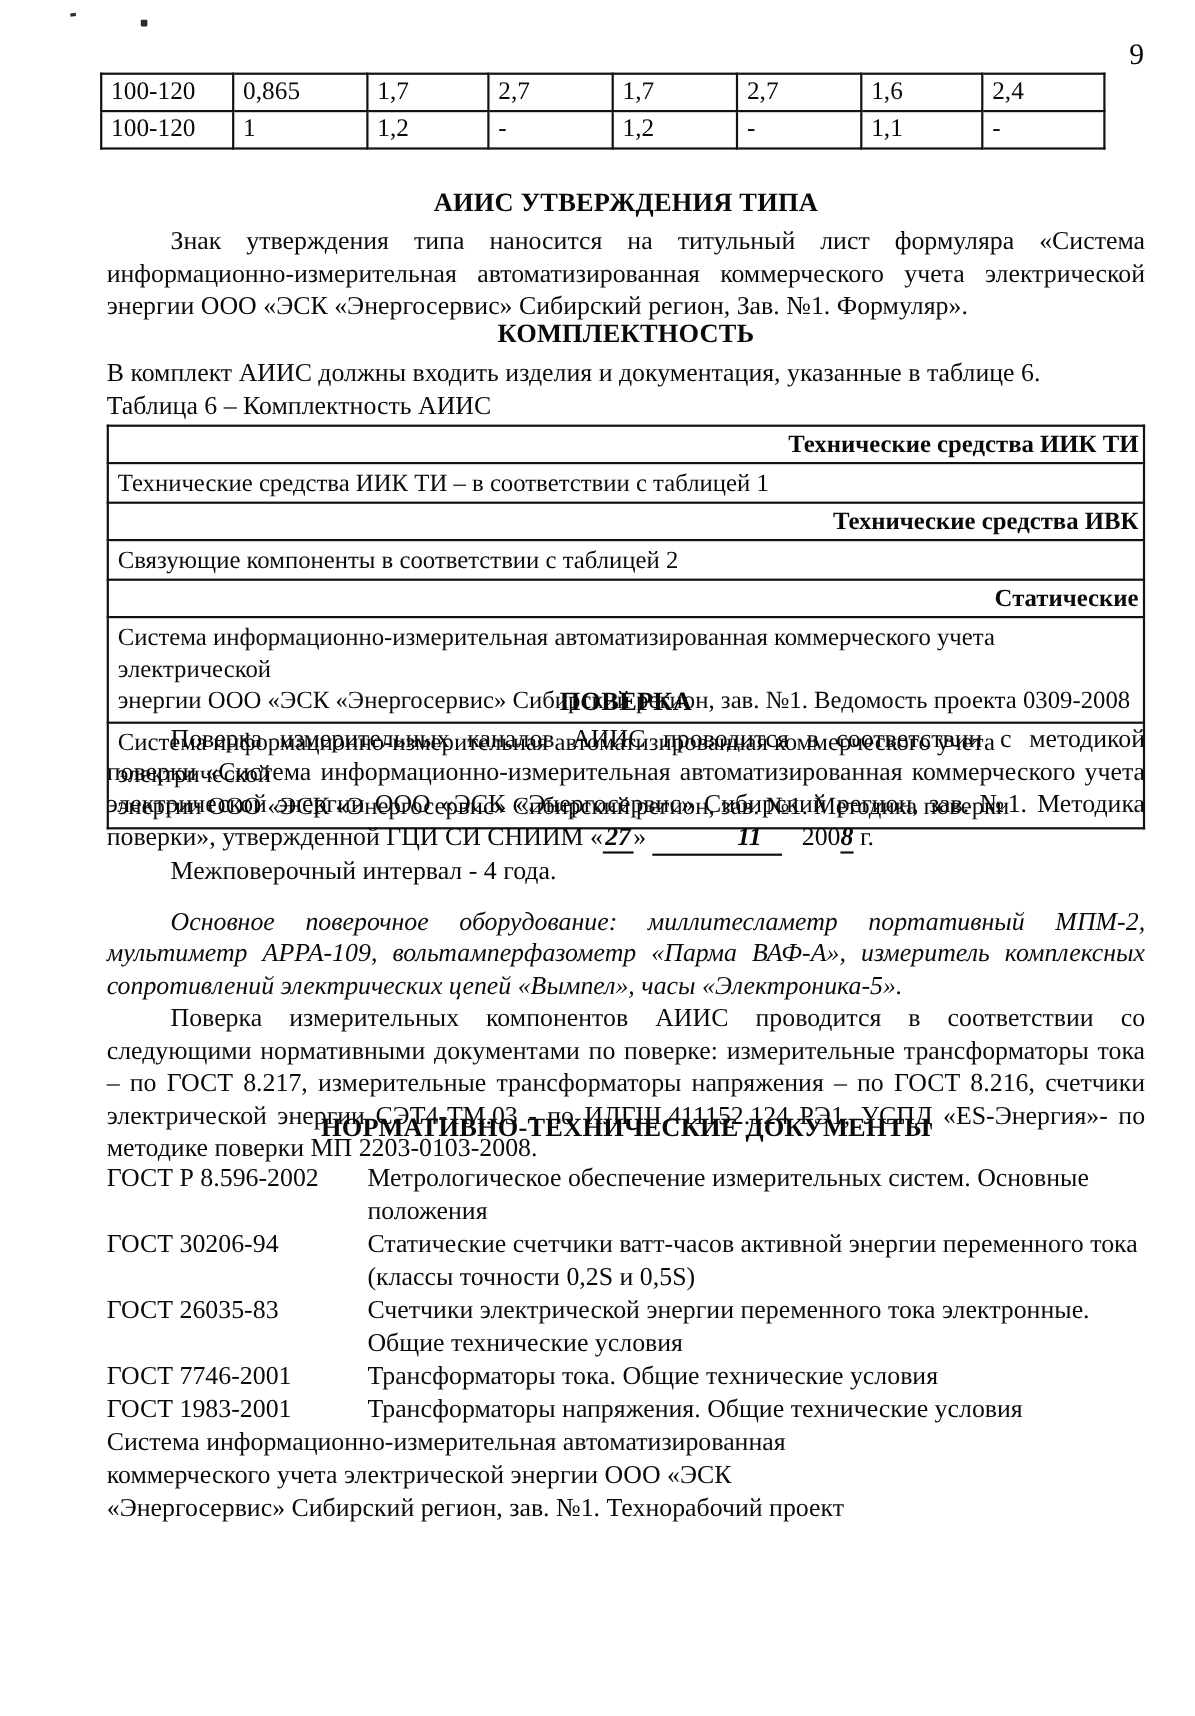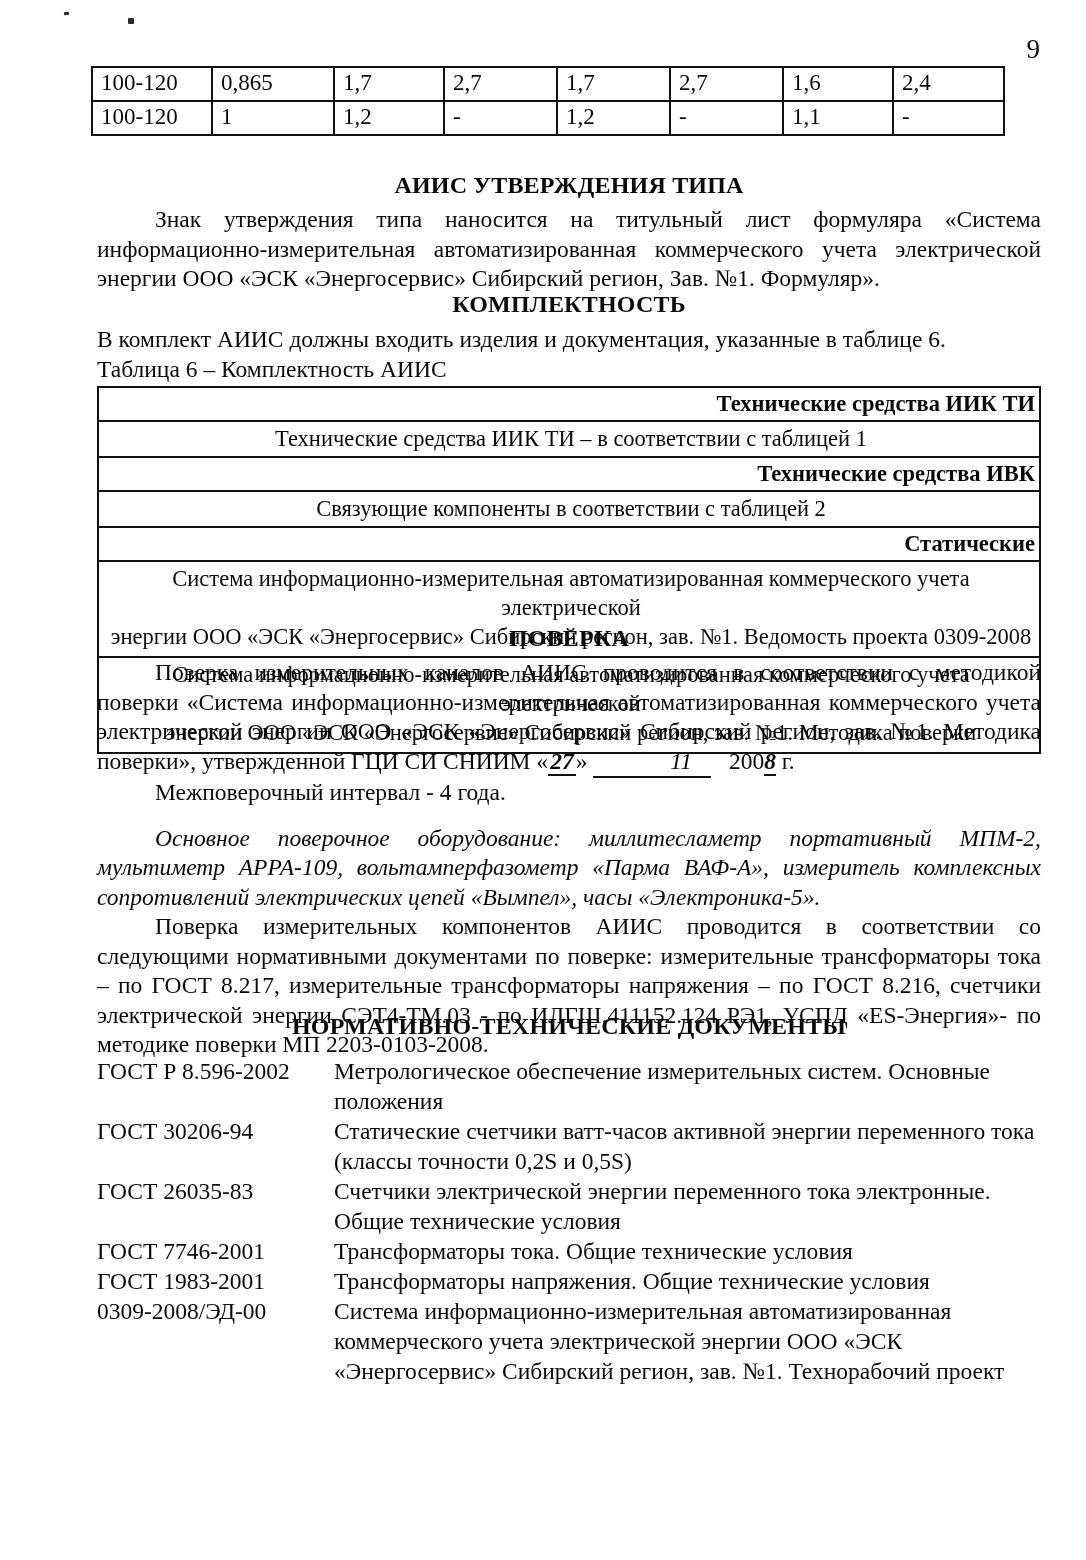--- a/index.html
+++ b/index.html
@@ -86,21 +86,20 @@
     width: 944px;
     table-layout: fixed;
     margin-top: 2px;
   }
   table.t6 td {
     border: 2px solid #111;
     font-size: 22.5px;
     line-height: 29px;
     padding: 2px 4px 3px 8px;
     vertical-align: middle;
-    text-align: center;
   }
   table.t6 td.hdr {
     text-align: right;
     font-weight: bold;
     padding: 1px 4px 2px 4px;
   }
   table.t6 td.two-line { padding-bottom: 5px; margin-left: 34px; }
 
   
   .hw {
@@ -108,21 +107,21 @@
     font-style: italic;
     font-family: "Liberation Serif", "DejaVu Serif", serif;
     border-bottom: 2px solid #111;
     padding: 0 2px;
   }
   .hw-line {
     display: inline-block;
     min-width: 118px;
     text-align: center;
     border-bottom: 2px solid #111;
-    font-weight: normal;
+    font-weight: bold;
     font-style: italic;
   }
   .hw-tight {
     font-weight: bold;
     font-style: italic;
     border-bottom: 2px solid #111;
   }
 
   
   .nt-list { width: 944px; }
@@ -280,21 +279,20 @@
       </div>
 
       <div class="nt-row">
         <div class="nt-code">ГОСТ 1983-2001</div>
         <div class="nt-desc">
           <div>Трансформаторы напряжения. Общие технические условия</div>
         </div>
       </div>
 
       <div class="nt-row">
-        <div class="nt-code">0309-2008/ЭД-00</div>
         <div class="nt-desc">
           <div>Система информационно-измерительная автоматизированная</div>
           <div>коммерческого учета электрической энергии ООО «ЭСК</div>
           <div>«Энергосервис» Сибирский регион, зав. №1. Технорабочий проект</div>
         </div>
       </div>
 
     </div>
   </div>
 

